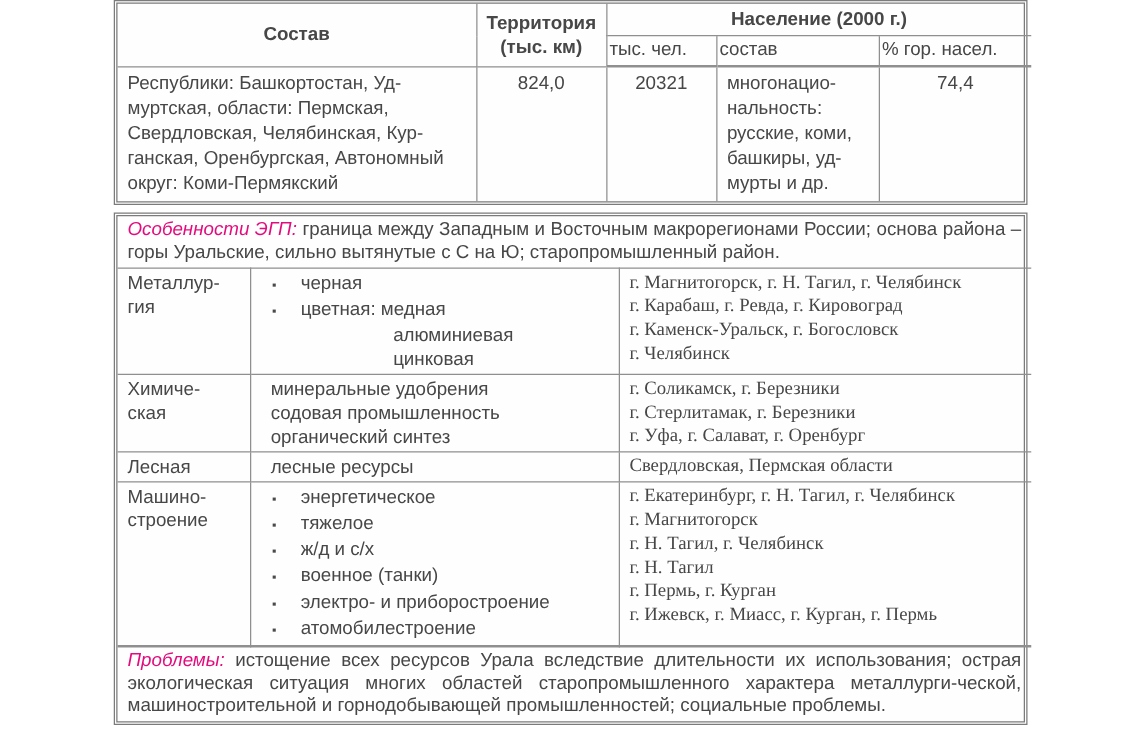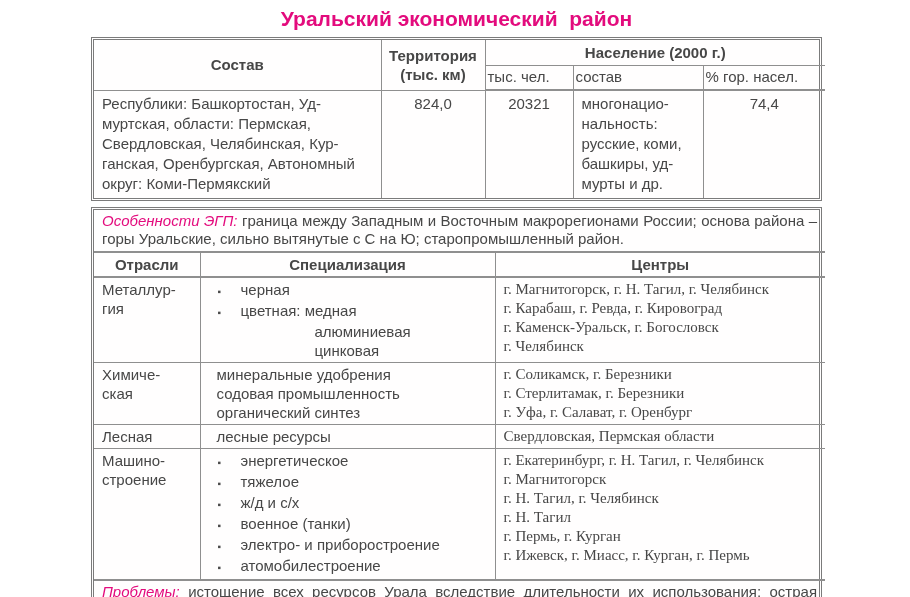--- a/index.html
+++ b/index.html
@@ -96,21 +96,20 @@
   }
   .spec-line.indented { padding-left: 110px; }
   .centers-line { padding-left: 4px; font-family: Liberation Serif, serif; }
   .prelines { white-space: pre-line; }
 </style>
 </head>
 <body>
 
 <div class="sheet">
 
-  <div class="page-title">Уральский экономический  район</div>
 
   <div class="frame">
     <table class="t t1">
       <colgroup>
         <col style="width:287px">
           <col style="width:104px">
           <col style="width:88px">
           <col style="width:130px">
           <col style="width:122px">
       </colgroup>
@@ -151,25 +150,20 @@
       <colgroup>
         <col style="width:106px">
           <col style="width:295px">
           <col style="width:330px">
       </colgroup>
       <tbody>
           <tr>
         <td colspan="3" class="note-cell"><span class="note-label">Особенности ЭГП:</span>
            <span>граница между Западным и Восточным макрорегионами России; основа района – горы Уральские, сильно вытянутые с С на Ю; старопромышленный район.</span></td>
       </tr>
-      <tr>
-        <td class="hdr2">Отрасли</td>
-        <td class="hdr2">Специализация</td>
-        <td class="hdr2">Центры</td>
-      </tr>
 
       <tr>
         <td class="industry-cell prelines">Металлур-
 гия</td>
         <td class="spec-cell">
           <div class="spec-line bulleted">
                 <span class="bullet">▪</span>
                 <span>черная</span>
               </div>
           <div class="spec-line bulleted">

